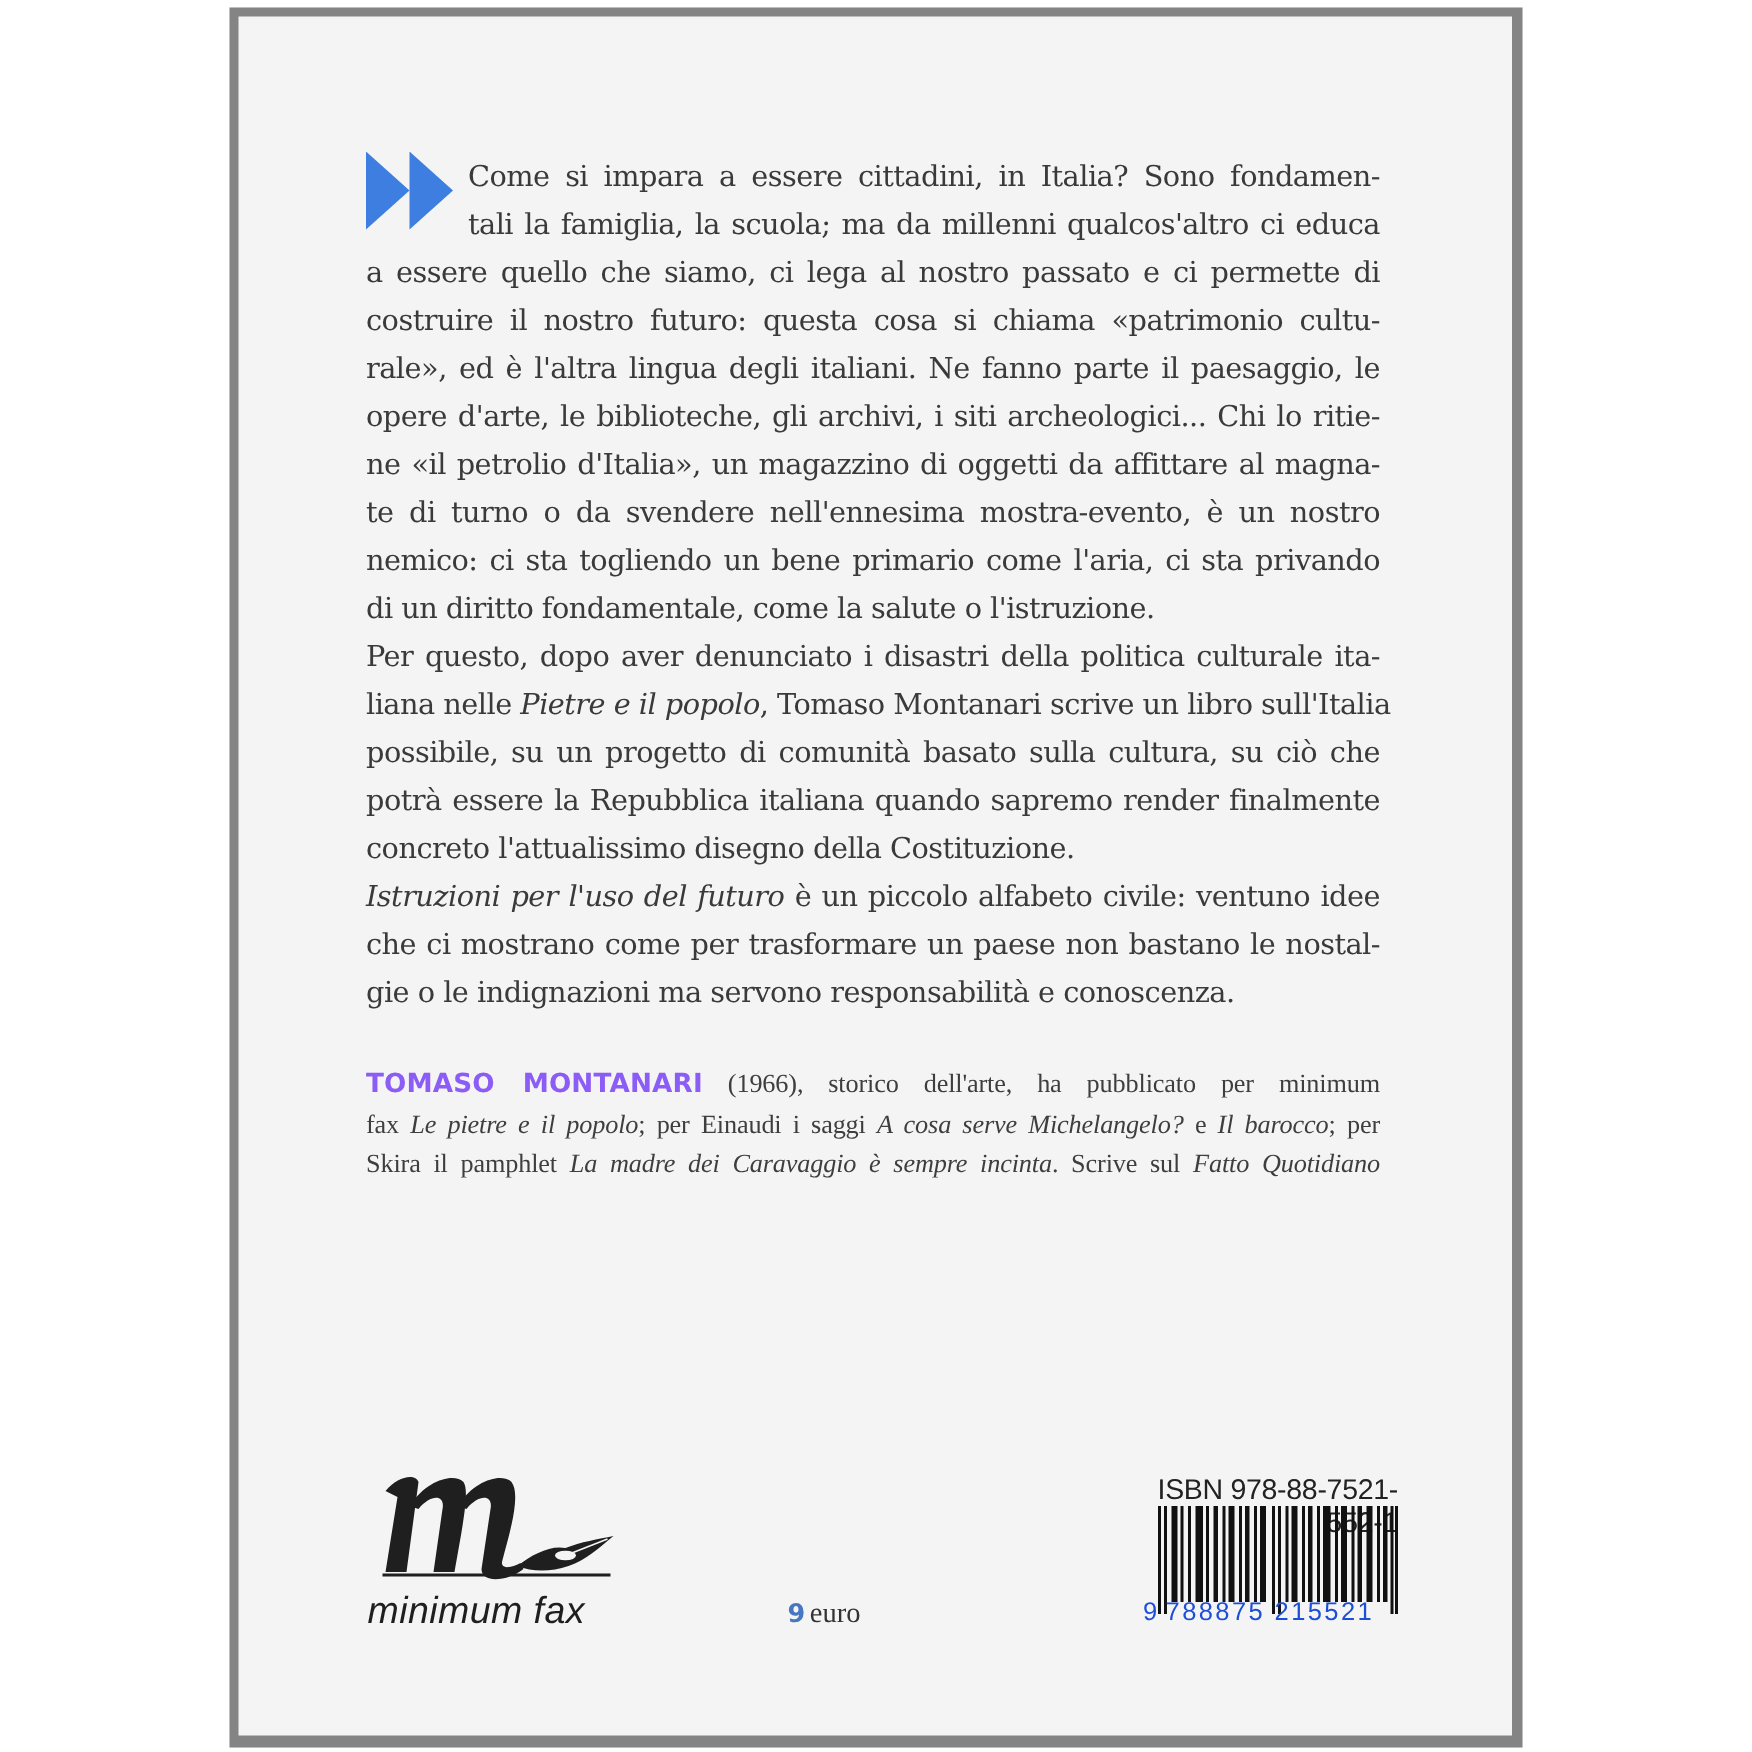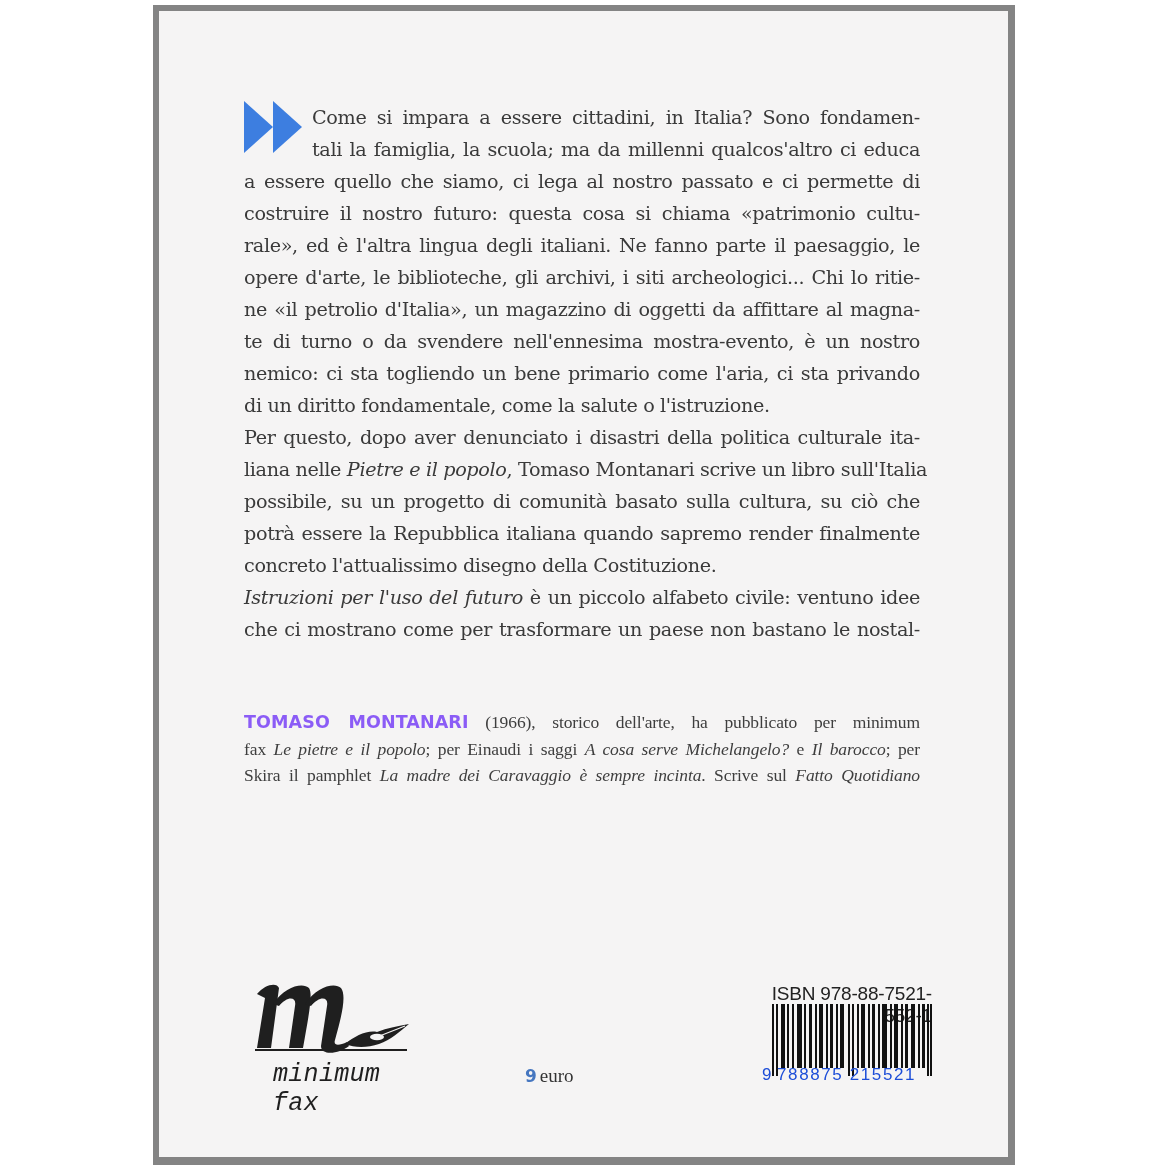--- a/index.html
+++ b/index.html
@@ -90,26 +90,25 @@
       position: absolute;
       left: 84px;
       top: 963px;
       width: 180px;
       height: 120px;
     }
     .logo-text {
       position: absolute;
       left: 2px;
       top: 86px;
-      font-family: Liberation Mono, monospace;
+      font-family: Liberation Sans, sans-serif;
       font-style: italic;
       font-size: 25px;
       color: #1f1f1f;
       letter-spacing: 0.3px;
-      margin-left: 28px;
     }
     .price {
       position: absolute;
       left: 366px;
       top: 1054px;
       font-family: "Liberation Serif", "DejaVu Serif", serif;
       font-size: 19px;
       color: #333;
     }
     .price-num {
@@ -181,20 +180,21 @@
       <span class="line last">di un diritto fondamentale, come la salute o l'istruzione.</span>
 
       <span class="line">Per questo, dopo aver denunciato i disastri della politica culturale ita-</span>
       <span class="line"><span>liana nelle </span><em>Pietre e il popolo</em><span>, Tomaso Montanari scrive un libro sull'Italia</span></span>
       <span class="line">possibile, su un progetto di comunità basato sulla cultura, su ciò che</span>
       <span class="line">potrà essere la Repubblica italiana quando sapremo render finalmente</span>
       <span class="line last">concreto l'attualissimo disegno della Costituzione.</span>
 
       <span class="line"><em>Istruzioni per l'uso del futuro</em><span> è un piccolo alfabeto civile: ventuno idee</span></span>
       <span class="line">che ci mostrano come per trasformare un paese non bastano le nostal-</span>
+      <span class="line last">gie o le indignazioni ma servono responsabilità e conoscenza.</span>
     </div>
 
     <div class="bio">
       <span class="line"><span class="author-name">TOMASO MONTANARI</span><span> (1966), storico dell'arte, ha pubblicato per minimum</span></span>
       <span class="line"><span>fax </span><em>Le pietre e il popolo</em><span>; per Einaudi i saggi </span><em>A cosa serve Michelangelo?</em><span> e </span><em>Il barocco</em><span>; per</span></span>
       <span class="line"><span>Skira il pamphlet </span><em>La madre dei Caravaggio è sempre incinta</em><span>. Scrive sul </span><em>Fatto Quotidiano</em></span>
     </div>
 
     <div class="logo">
       <svg width="180" height="90" viewBox="0 0 180 90" style="position:absolute;left:0;top:0;">

